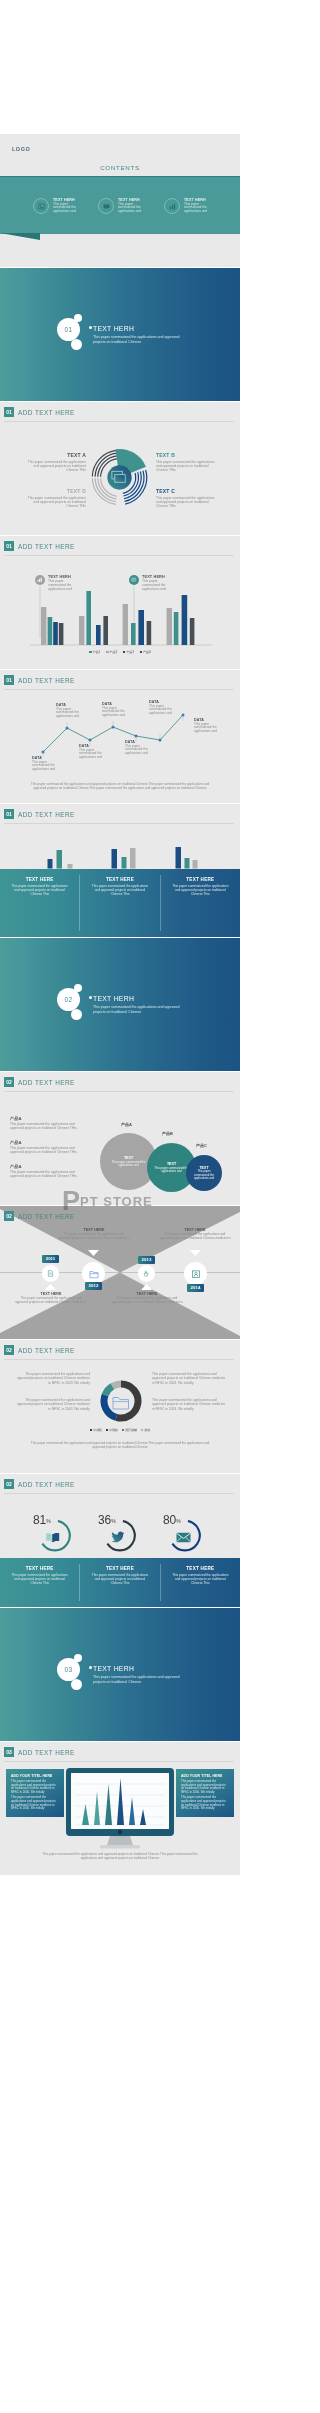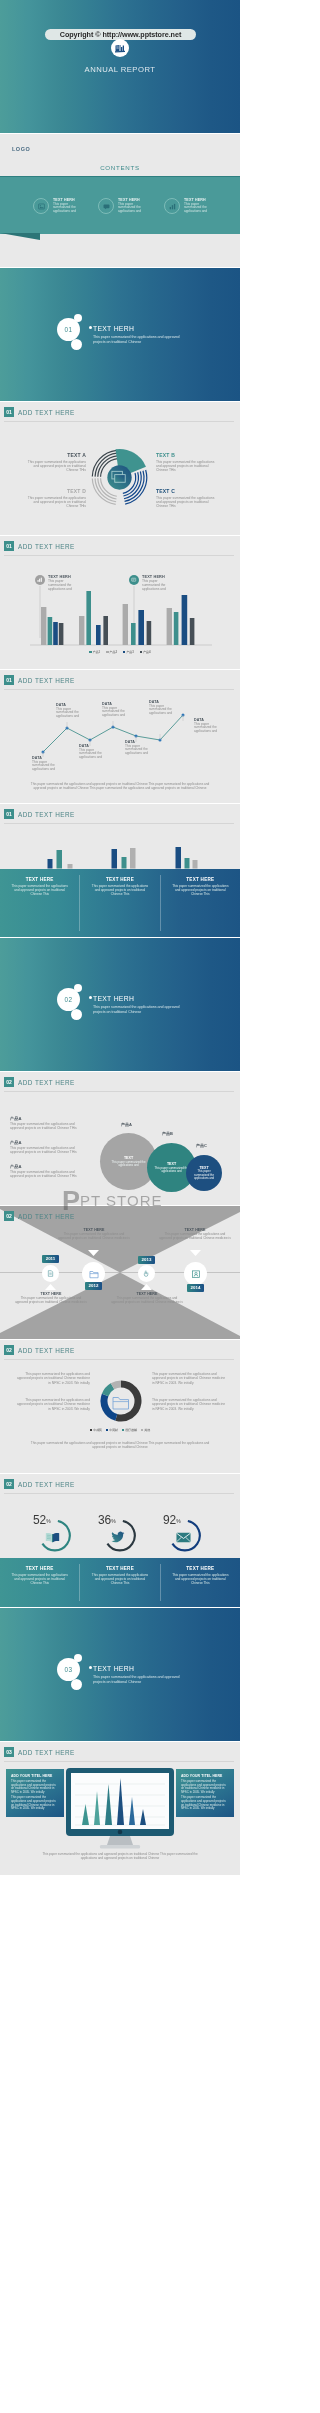--- a/index.html
+++ b/index.html
@@ -82,49 +82,31 @@
 
 .pc-num{font-size:12px;color:#3a3a3a;letter-spacing:-0.2px;z-index:4}
 .pc-num i{font-size:5px;font-style:normal;vertical-align:1px;margin-left:0.4px}
 
 .mo-panel{background:linear-gradient(150deg,#3f9391 0%,#2b7390 55%,#1d5585 100%);padding:5px 5px 6px;z-index:4}
 .mo-t{font-size:3.4px;font-weight:bold;color:#fff;letter-spacing:.15px}
 .mo-b{font-size:2.9px;line-height:3.6px;color:#d4e6e7;margin-top:2px}
 .mo-foot{left:36px;right:36px;top:110px;text-align:center;font-size:3.1px;line-height:4.4px;color:#8d8d8d}
 .wm{left:62px;top:1186px;width:130px;height:30px;z-index:55;opacity:.42;pointer-events:none;color:#4a4a4a;white-space:nowrap}
 .wm-p{font-size:27px;font-weight:bold;line-height:30px;vertical-align:-1px}
-.wm-r{font-size:15px;font-weight:normal;letter-spacing:1px;vertical-align:3px}
+.wm-r{font-size:13px;font-weight:bold;letter-spacing:1px;vertical-align:3px}
 </style>
 </head>
 <body>
 
 <div class="strip">
 
 <div class="abs wm">
   <span class="wm-p">P</span><span class="wm-r">PT STORE</span>
 </div>
 
-<div class="slide grad1" style="top:0">
-  <div class="abs copy-pill">
-    <span>Copyright © http://www.pptstore.net</span>
-  </div>
-  <div class="abs cover-circle">
-    <svg width="11" height="10" viewBox="0 0 22 20">
-      <path d="M1 5 L9 4 L9 16 L1 17 Z" fill="#1b4e82"></path>
-      <path d="M10 4 L11 4 L11 16 L10 16 Z" fill="#1b4e82"></path>
-      <rect x="12" y="8" width="2.6" height="8" fill="#1b4e82"></rect>
-      <rect x="15.4" y="5" width="2.6" height="11" fill="#1b4e82"></rect>
-      <path d="M0 16.5 L20 15.5 L20 18 L0 19 Z" fill="#1b4e82"></path>
-      <path d="M2.5 7 L7.5 6.6" stroke="#cfe0ee" stroke-width="0.9"></path>
-      <path d="M2.5 9.2 L7.5 8.8" stroke="#cfe0ee" stroke-width="0.9"></path>
-      <path d="M2.5 11.4 L7.5 11" stroke="#cfe0ee" stroke-width="0.9"></path>
-    </svg>
-  </div>
-  <div class="abs cover-title">ANNUAL REPORT</div>
-</div>
 
 <div class="slide" style="top:134px;background:#4a9a99">
   <div class="abs" style="left:0;top:0;right:0;height:43px;background:#e9e9e9"></div>
   <div class="abs" style="left:12px;top:12px;font-size:5.5px;letter-spacing:.5px;color:#4c6d84;font-weight:bold">LOGO</div>
   <div class="abs" style="left:0;right:0;top:30px;text-align:center;font-size:6.2px;letter-spacing:.7px;color:#3f8b8c">CONTENTS</div>
   <div class="abs" style="left:0;right:0;top:42px;height:1.2px;background:#2f7f80"></div>
 
   <div class="abs c-item" style="left:33px;top:63px">
     <div class="c-circ">
       <svg width="7" height="7" viewBox="0 0 16 16">
@@ -596,21 +578,21 @@
 <div class="slide" style="top:1474px">
   <div class="hdr">
     <div class="hbadge">02</div>
     <div class="htext">ADD TEXT HERE</div>
   </div>
   <div class="hline"></div>
 
   <svg class="abs" style="left:35px;top:43px;width:36px;height:36px" viewBox="0 0 32 32">
     <path d="M20.3 3.5 A13.2 13.2 0 1 1 6.6 23.6" fill="none" stroke="#2d8480" stroke-width="1.9"></path>
   </svg>
-  <div class="abs pc-num" style="left:33px;top:39px"><span>52</span><i>%</i></div>
+  <div class="abs pc-num" style="left:33px;top:39px"><span>81</span><i>%</i></div>
   <svg class="abs" style="left:45px;top:58px;width:15px;height:11px" viewBox="0 0 22 16">
     <path d="M10.4 3.2 C8 1.4 4.6 1.1 1.2 1.6 L1.2 13.3 C4.6 12.8 8 13.1 10.4 14.8 Z" fill="#b4dad5"></path>
     <path d="M11.6 3.2 C14 1.4 17.4 1.1 20.8 1.6 L20.8 13.3 C17.4 12.8 14 13.1 11.6 14.8 Z" fill="#1d4f80"></path>
     <rect x="10.3" y="3" width="1.4" height="11.9" fill="#2d7b80"></rect>
     <g stroke="#6fb6ae" stroke-width="0.7">
       <line x1="3" y1="4.6" x2="8.4" y2="5.1"></line>
           <line x1="3" y1="7" x2="8.4" y2="7.5"></line>
           <line x1="3" y1="9.4" x2="8.4" y2="9.9"></line>
     </g>
   </svg>
@@ -625,21 +607,21 @@
           <linearGradient id="twg" x1="0" y1="1" x2="1" y2="0">
             <stop offset="0" stop-color="#3d8f8c"></stop>
             <stop offset="1" stop-color="#1d4f80"></stop>
           </linearGradient>
         </defs>
   </svg>
 
   <svg class="abs" style="left:165px;top:43px;width:36px;height:36px" viewBox="0 0 32 32">
     <path d="M20.3 3.5 A13.2 13.2 0 1 1 6.6 23.6" fill="none" stroke="#123d7d" stroke-width="1.9"></path>
   </svg>
-  <div class="abs pc-num" style="left:163px;top:39px"><span>92</span><i>%</i></div>
+  <div class="abs pc-num" style="left:163px;top:39px"><span>80</span><i>%</i></div>
   <svg class="abs" style="left:176px;top:58px;width:15px;height:11px" viewBox="0 0 22 16">
     <rect x="0.7" y="1" width="20.6" height="14" rx="1" fill="#2d7b80"></rect>
     <path d="M0.7 1.6 L11 9.4 L21.3 1.6" fill="none" stroke="#eaf3f3" stroke-width="1.4"></path>
     <path d="M0.7 14.4 L8 7.6 M21.3 14.4 L14 7.6" fill="none" stroke="#eaf3f3" stroke-width="1.1"></path>
   </svg>
 
   <div class="abs b3-band" style="top:84px">
     <div class="b3-col">
       <div class="b3-t">TEXT HERE</div>
       <div class="b3-b">This paper summarized the applications and approved projects on traditional Chinese This</div>

